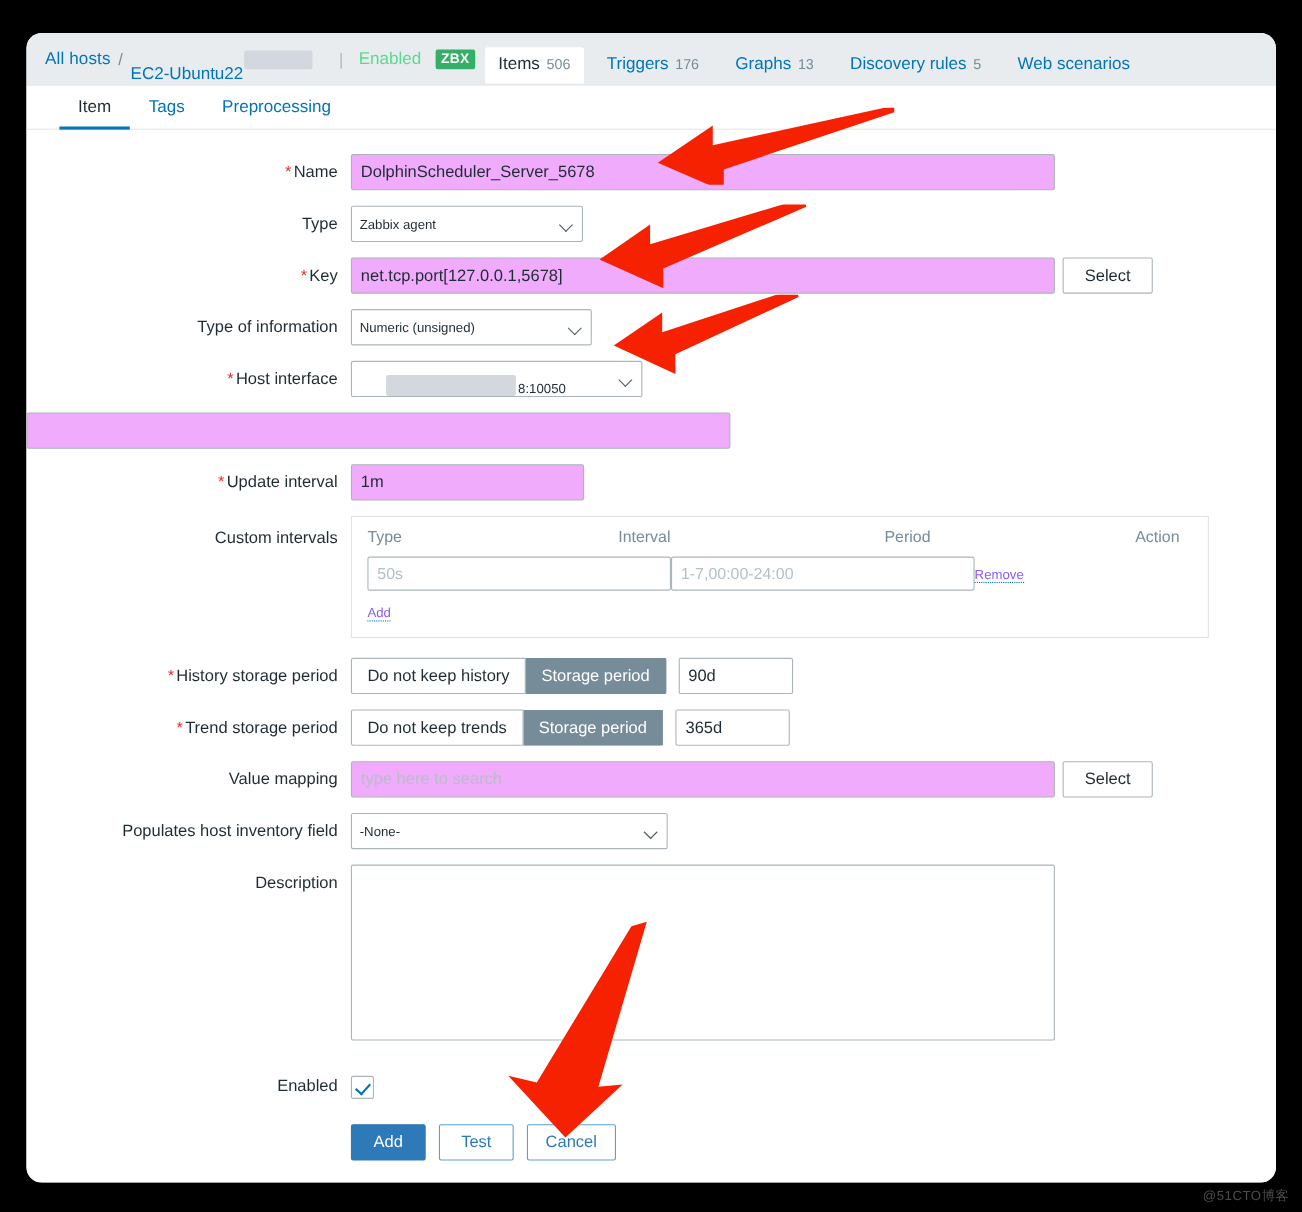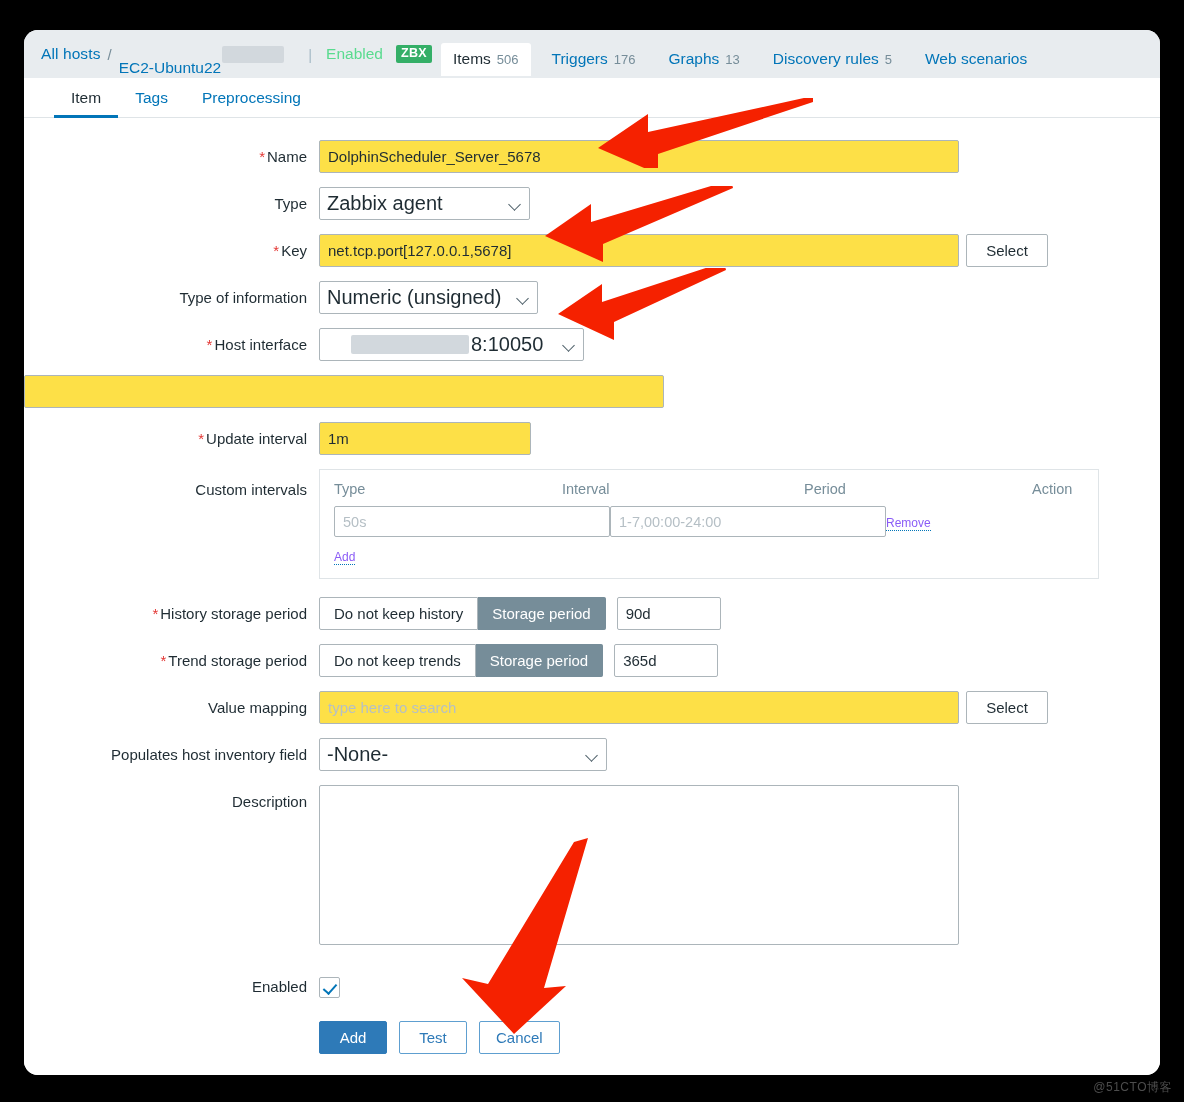--- a/index.html
+++ b/index.html
@@ -156,38 +156,38 @@
     flex: 0 0 295px;
     white-space: nowrap;
   }
   .req { color: #e33734; margin-right: 2px; }
   .fcontrol { flex: 1 1 auto; display: flex; align-items: flex-start; gap: 7px; }
 
   input.txt, .fakeinput {
     height: 33px;
     border: 1px solid #acb5ba;
     border-radius: 2px;
-    background: #fde047;
+    background: #f0abfc;
     font-family: "Liberation Sans", sans-serif;
     font-size: 15px;
     color: #1f2c33;
     padding: 0 8px;
     outline: none;
   }
   input.txt::placeholder { color: #b5bfc5; }
   .w-wide { width: 640px; }
   .w-med  { width: 212px; }
 
   select.sel, .fakeselect {
     height: 33px;
     border: 1px solid #acb5ba;
     border-radius: 2px;
     background: #ffffff;
     font-family: "Liberation Sans", sans-serif;
-    font-size: 20px;
+    font-size: 12px;
     color: #1f2c33;
     padding: 0 26px 0 7px;
     outline: none;
     appearance: none;
     -webkit-appearance: none;
     position: relative;
   }
   .selwrap { position: relative; display: inline-block; }
   .selwrap::after {
     content: "";
@@ -197,21 +197,21 @@
     border-left: 1.6px solid #4a5c66;
     border-bottom: 1.6px solid #4a5c66;
     transform: rotate(-45deg);
     pointer-events: none;
   }
   .sel-type  { width: 211px; }
   .sel-toi   { width: 219px; }
   .sel-inv   { width: 288px; }
 
   .fakeselect.host-iface {
-    display: flex; align-items: center;
+    display: flex; align-items: flex-end;
     width: 265px;
   }
   .redact.iface {
     width: 118px; height: 19px;
     margin: 0 2px 0 24px;
   }
 
   
   .btn-select {
     height: 33px;

